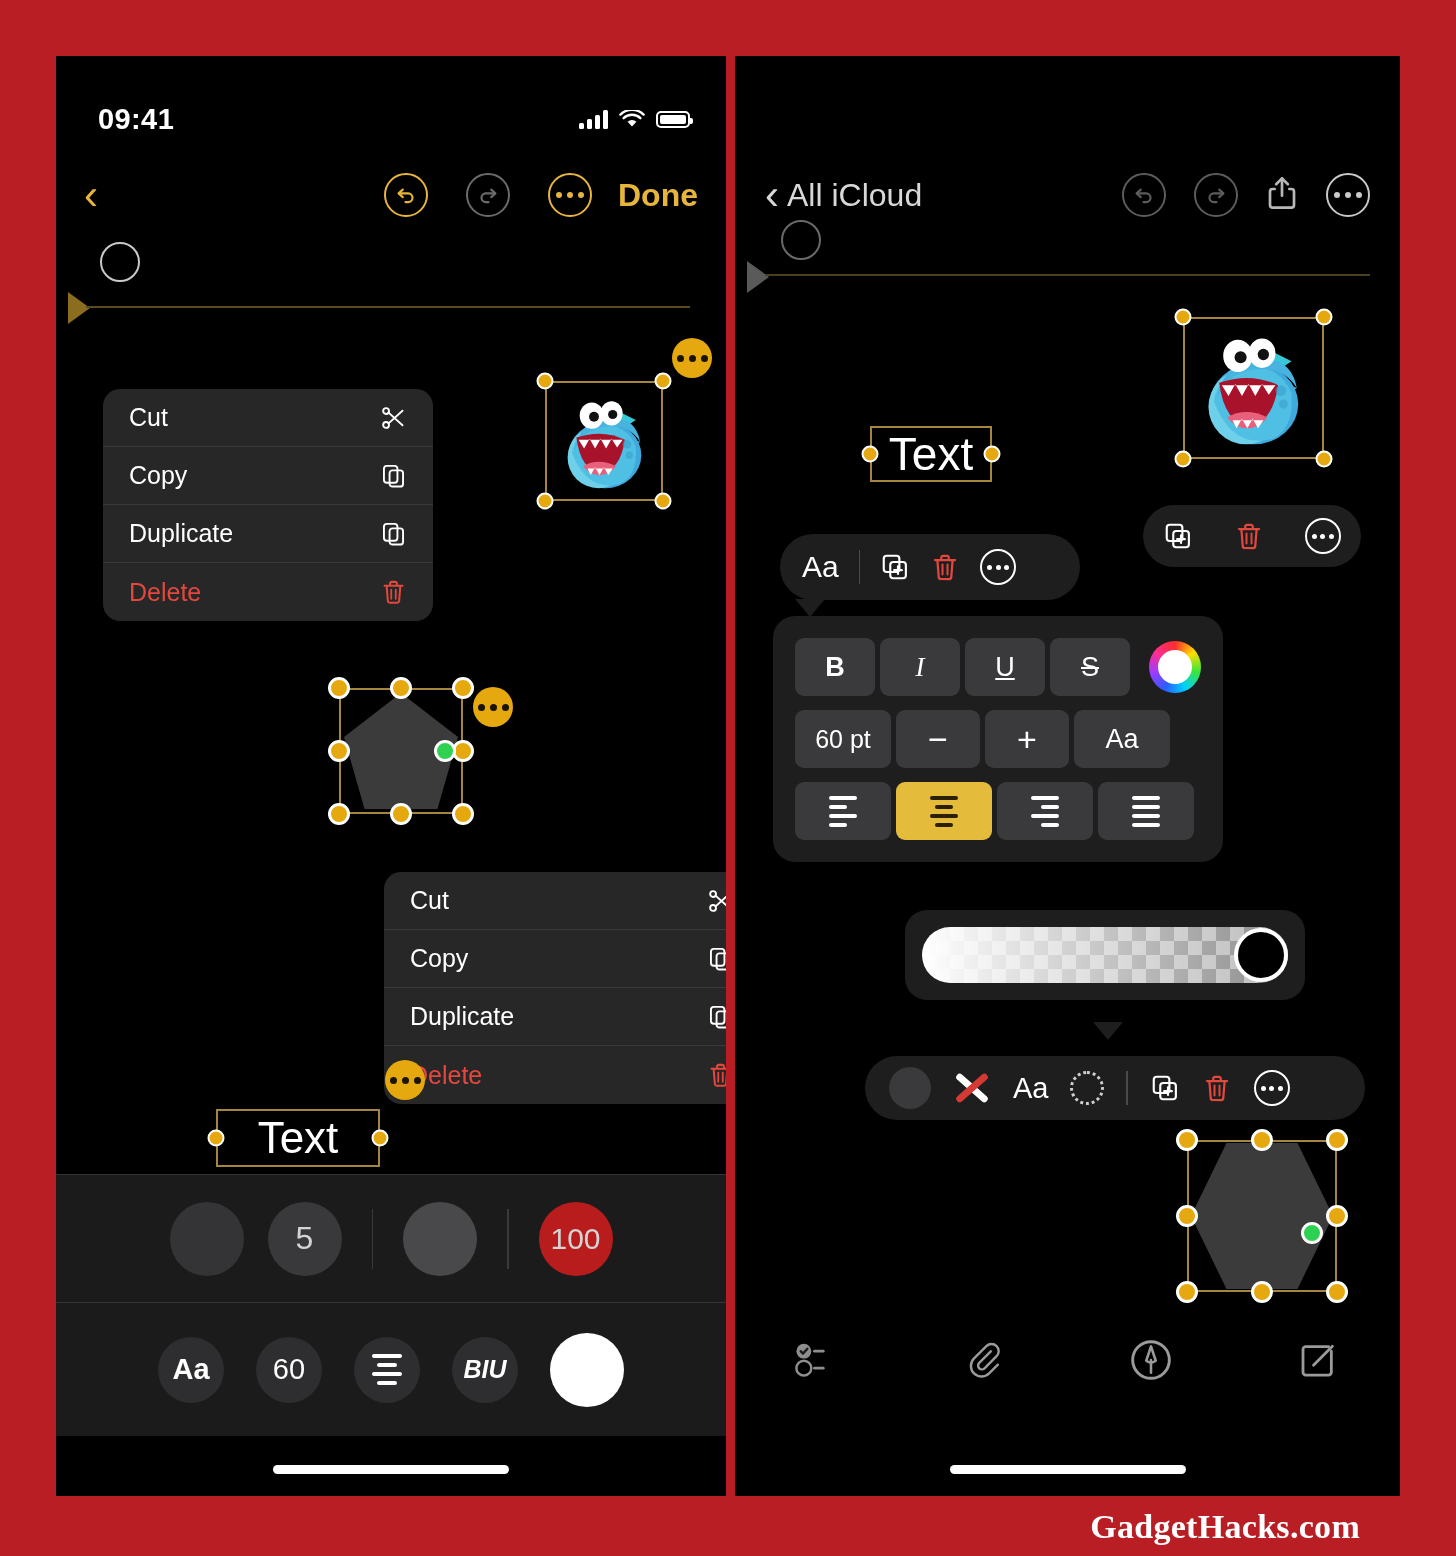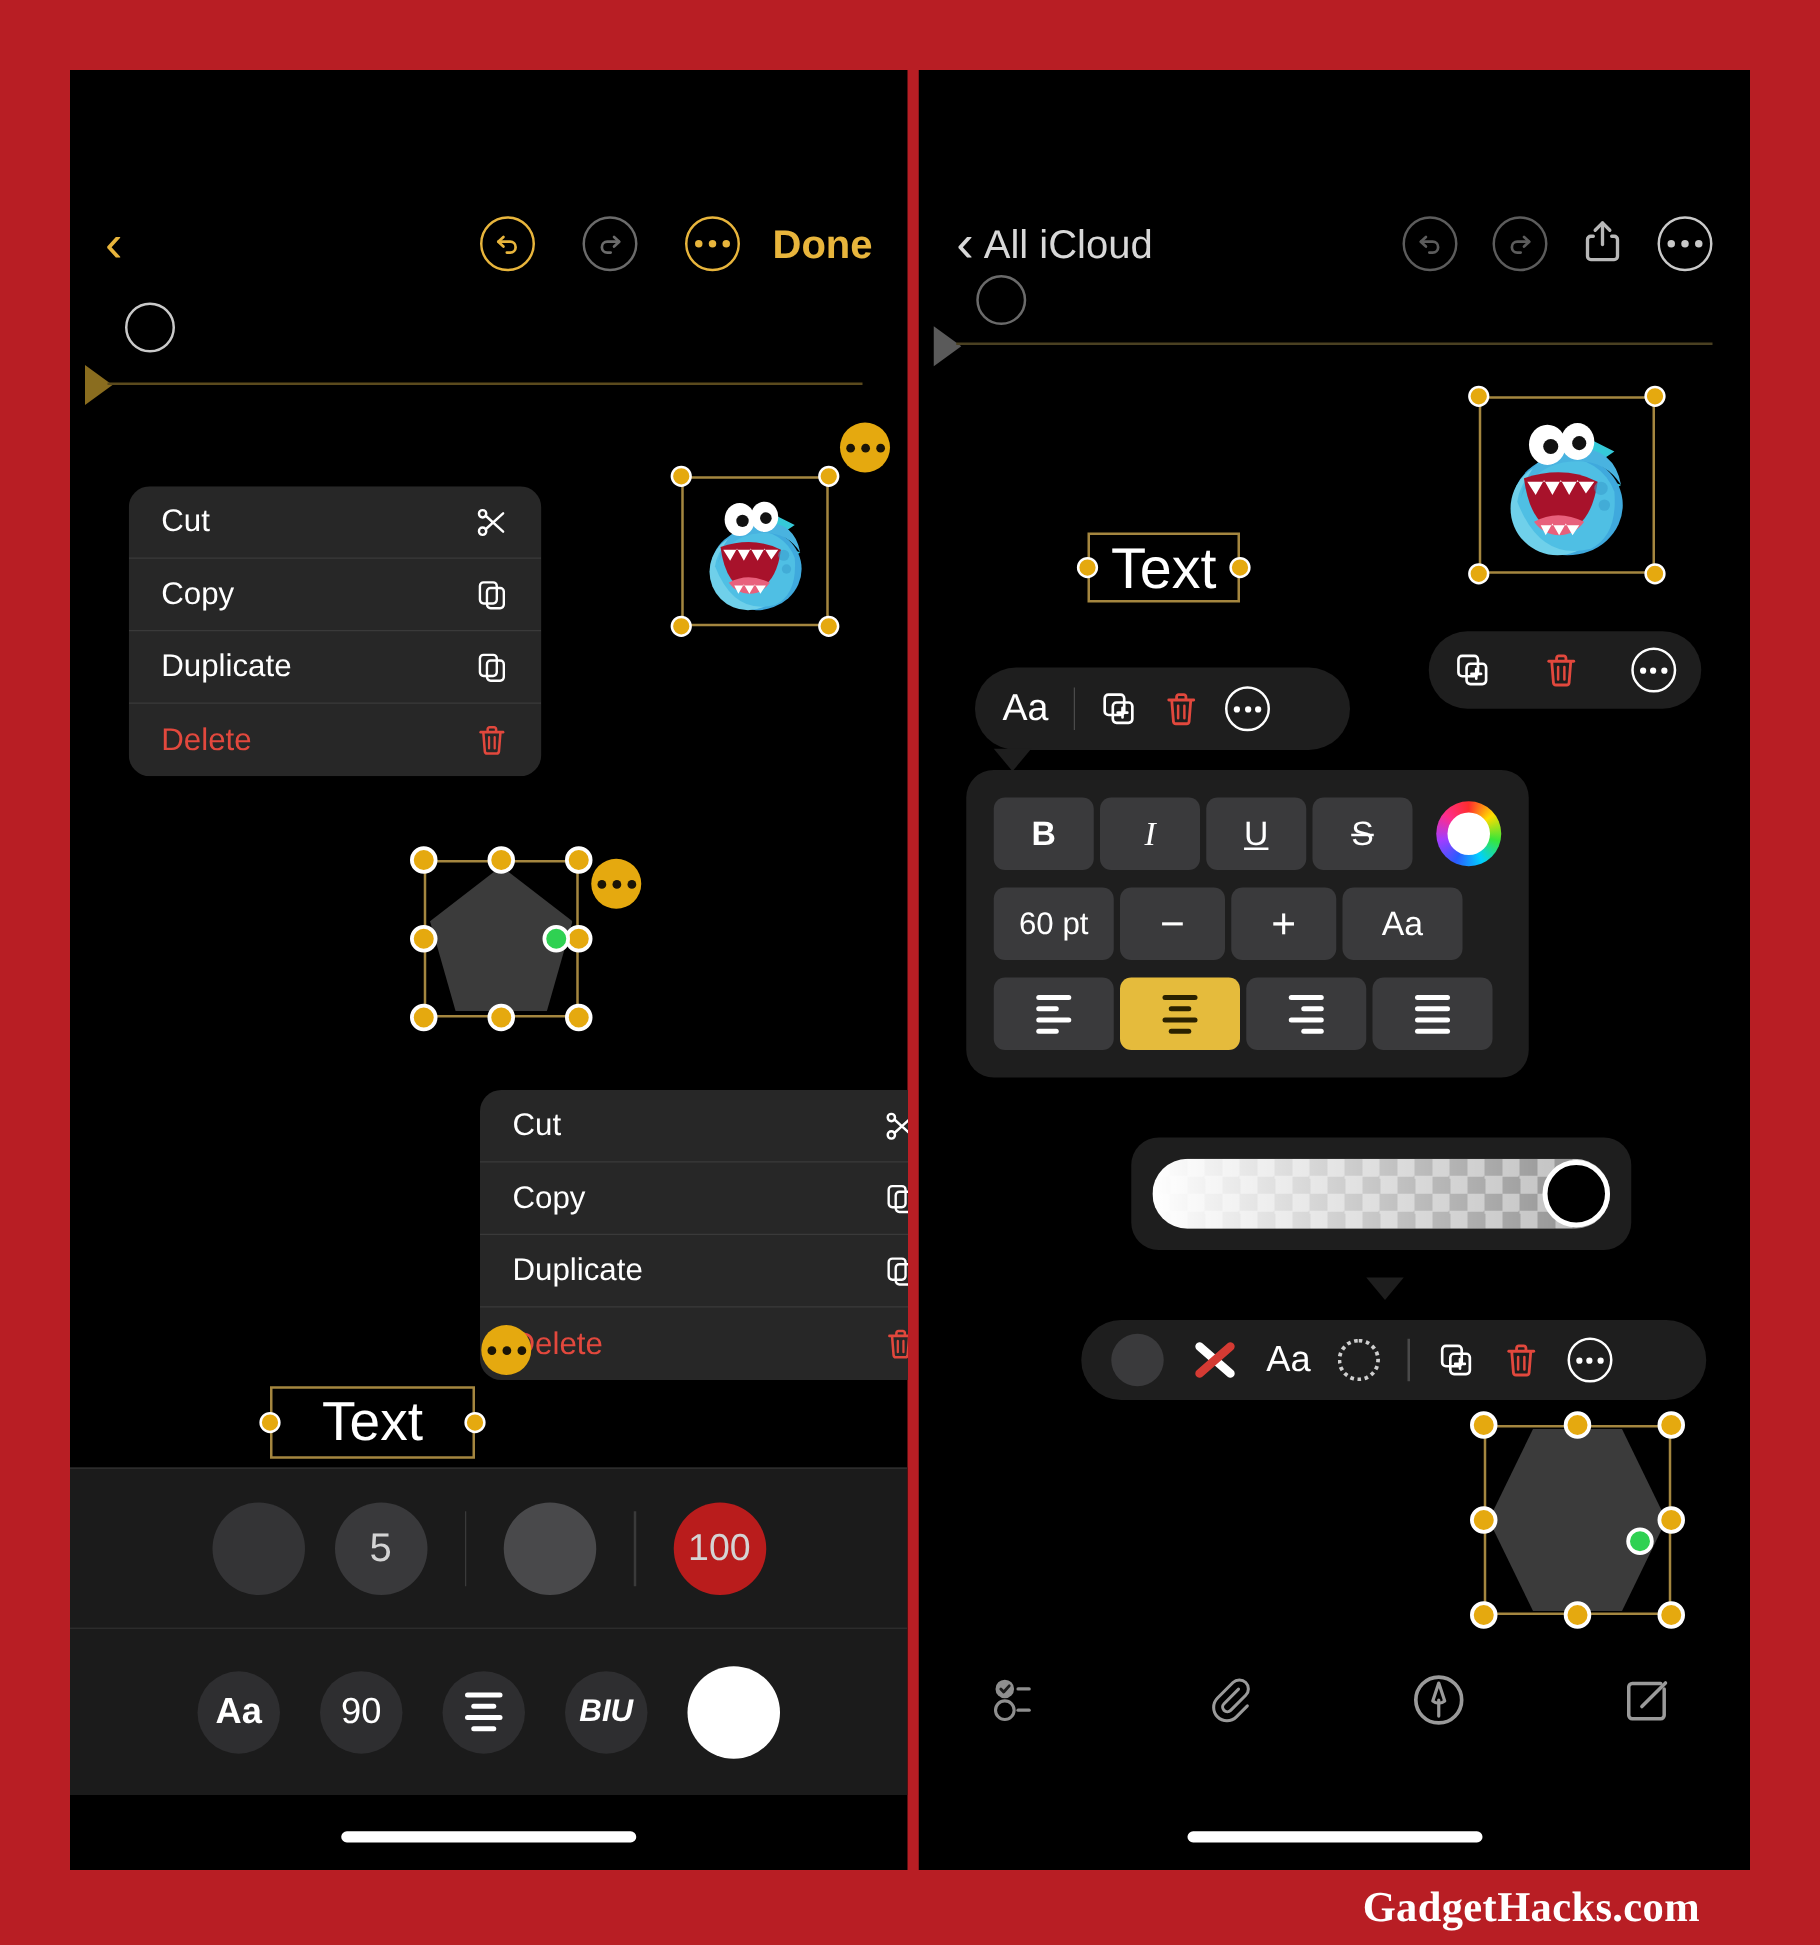--- a/index.html
+++ b/index.html
@@ -203,20 +203,39 @@
     position: absolute; right: 96px; bottom: 10px;
     color: #fff; font-size: 34px; font-weight: 700;
     font-family: "Liberation Serif", serif; letter-spacing: .3px;
   }
 </style>
 </head>
 <body>
 
 <div class="phone" id="phone-left">
 
+  <div class="statusbar">
+    <div class="clock">09:41</div>
+    <div class="status-icons">
+      <div class="bars">
+          <i></i>
+          <i></i>
+          <i></i>
+          <i></i>
+        </div>
+      <svg width="26" height="19" viewBox="0 0 26 19">
+        <path d="M13 16.5 L8.6 11.8 a6.4 6.4 0 0 1 8.8 0 Z" fill="#fff"></path>
+        <path d="M4.6 8.2 a12 12 0 0 1 16.8 0" stroke="#fff" stroke-width="2.4" fill="none" stroke-linecap="round"></path>
+        <path d="M1.4 4.6 a16.6 16.6 0 0 1 23.2 0" stroke="#fff" stroke-width="2.4" fill="none" stroke-linecap="round"></path>
+      </svg>
+      <div class="batt">
+          <div class="fill" style="width:100%"></div>
+        </div>
+    </div>
+  </div>
 
   <div class="navbar" style="padding:0 28px;">
     <div class="chev gold">‹</div>
     <div style="flex:1"></div>
     <div class="icon-circle" style="color:#e8b53c;margin-right:38px;">
       <svg width="26" height="26" viewBox="0 0 24 24">
         <path d="M9 7 L5.2 10.5 L9 14" stroke="#e8b53c" stroke-width="2" fill="none" stroke-linecap="round" stroke-linejoin="round"></path>
         <path d="M5.4 10.5 H14 a4 4 0 0 1 0 8 h-2.5" stroke="#e8b53c" stroke-width="2" fill="none" stroke-linecap="round"></path>
       </svg>
     </div>
@@ -372,21 +391,21 @@
     <div class="circ" style="width:74px;height:74px;background:#343436;margin-right:24px;"></div>
     <div class="circ" style="width:74px;height:74px;background:#39393b;font-size:32px;margin-right:30px;">5</div>
     <div class="vdiv" style="margin-right:30px;"></div>
     <div class="circ" style="width:74px;height:74px;background:#49494b;margin-right:30px;"></div>
     <div class="vdiv" style="margin-right:30px;"></div>
     <div class="circ" style="width:74px;height:74px;background:#b91c1c;font-size:30px;">100</div>
   </div>
 
   <div class="toolrow" style="top:1246px;height:134px;gap:32px;">
     <div class="circ" style="width:66px;height:66px;background:#2e2e30;color:#fff;font-size:29px;font-weight:600;">Aa</div>
-    <div class="circ" style="width:66px;height:66px;background:#2e2e30;color:#fff;font-size:29px;">90</div>
+    <div class="circ" style="width:66px;height:66px;background:#2e2e30;color:#fff;font-size:29px;">60</div>
     <div class="circ" style="width:66px;height:66px;background:#2e2e30;color:#fff;">
       <span class="alignico">
         <span style="width:30px"></span>
           <span style="width:20px"></span>
           <span style="width:30px"></span>
           <span style="width:20px"></span>
       </span>
     </div>
     <div class="circ" style="width:66px;height:66px;background:#2e2e30;color:#fff;font-size:25px;font-weight:700;font-style:italic;">BIU</div>
     <div class="circ" style="width:74px;height:74px;background:#fff;"></div>

